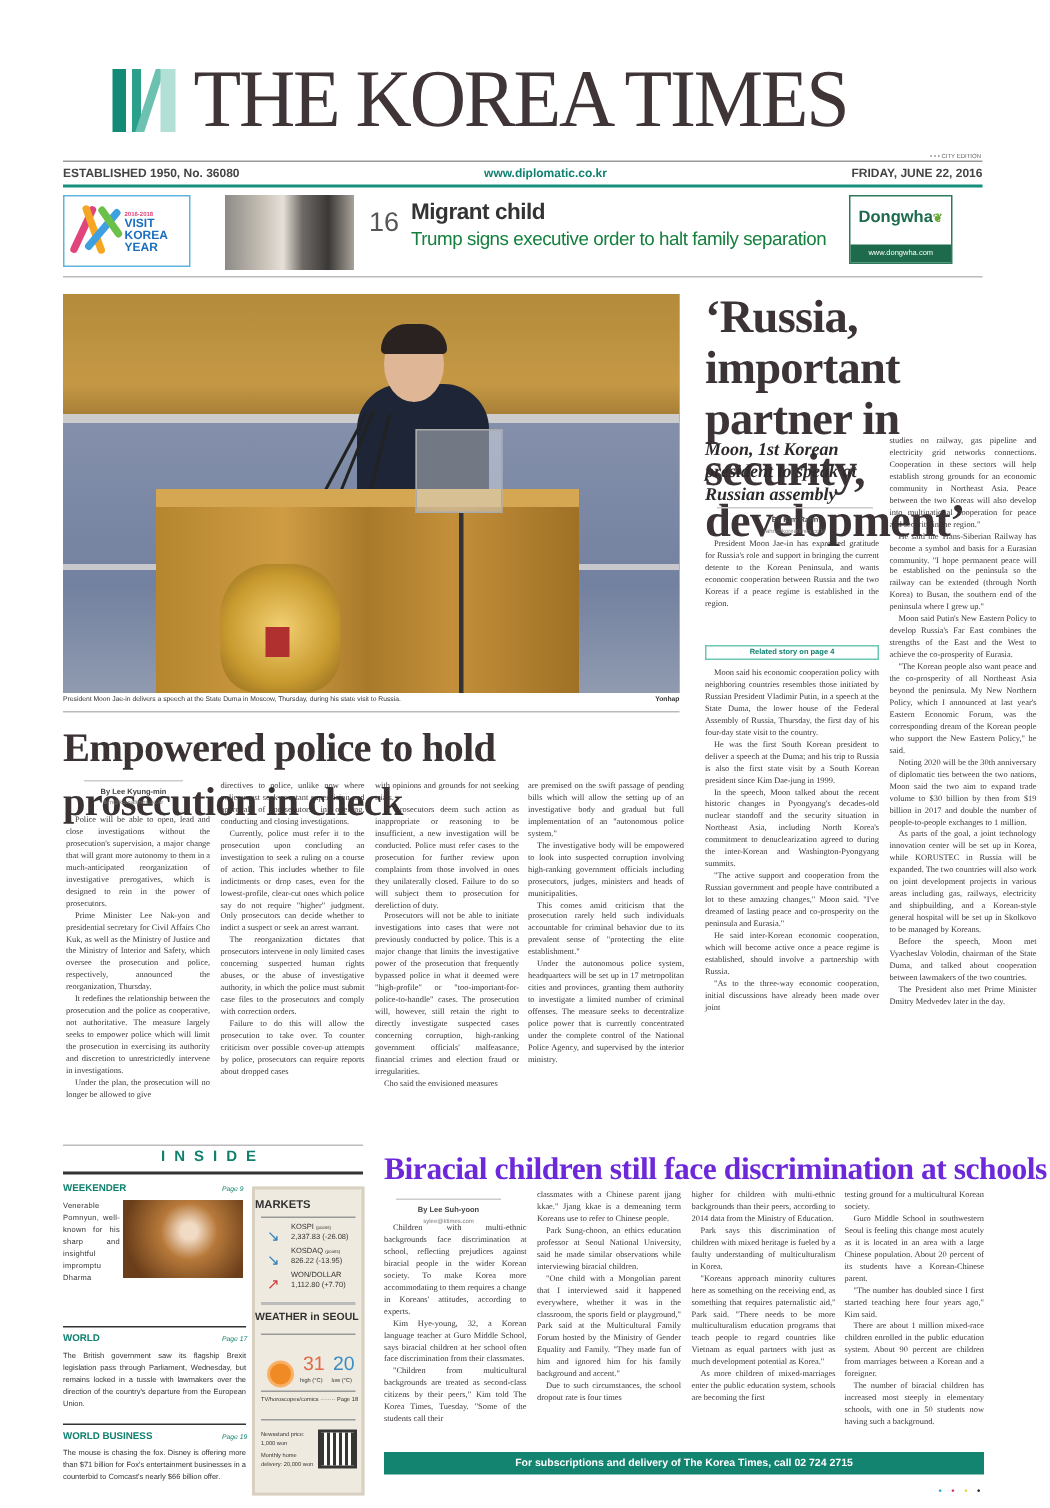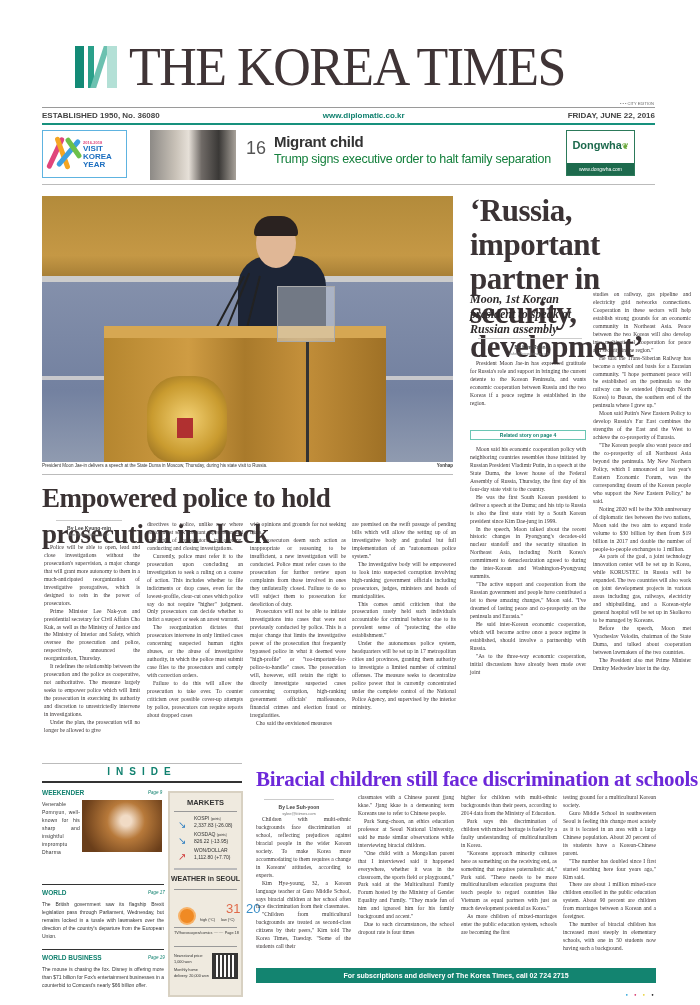--- a/index.html
+++ b/index.html
@@ -72,28 +72,28 @@
   #inside-title { left: 42px; top: 766px; width: 200px; text-align: center; font-family: "Liberation Sans", sans-serif; font-weight: bold; color: #11816f; font-size: 10px; letter-spacing: 6px; }
   #inside-rule { left: 42px; top: 781px; width: 200px; height: 2px; background: #333; }
   .inside-label { position: absolute; font-family: "Liberation Sans", sans-serif; font-weight: bold; font-size: 6.5px; color: #11816f; }
   .inside-page { position: absolute; font-family: "Liberation Sans", sans-serif; font-style: italic; font-size: 4.5px; color: #11816f; }
   .inside-text { position: absolute; font-family: "Liberation Sans", sans-serif; font-size: 5px; line-height: 8px; color: #333; text-align: justify; }
   #monk-photo { left: 82px; top: 800px; width: 80px; height: 52px; background: radial-gradient(circle at 55% 40%,#f1dbc5 10%,#b7793a 35%,#6a3e1a 80%); }
   .inside-divider { position: absolute; height: 1px; background: #333; }
 
   
   #markets-box { left: 168px; top: 791px; width: 75px; height: 206px; background: #efeadf; border: 2px solid #d8d1c2; }
-  .mk-head { position: absolute; font-family: "Liberation Sans", sans-serif; font-weight: bold; font-size: 7.5px; color: #333; width: 100%; text-align: center; }
+  .mk-head { position: absolute; font-family: "Liberation Sans", sans-serif; font-weight: bold; font-size: 7.5px; color: #333; width: 100%; text-align: left; }
   .mk-rule { position: absolute; left: 4px; width: 63px; height: 1px; background: #999; }
   .mk-label { position: absolute; left: 24px; font-family: "Liberation Sans", sans-serif; font-size: 5px; color: #333; }
   .mk-label small { font-size: 3px; }
   .mk-value { position: absolute; left: 24px; font-family: "Liberation Sans", sans-serif; font-size: 5px; color: #333; }
   .mk-arrow { position: absolute; left: 8px; font-size: 10px; font-family: "DejaVu Sans", sans-serif; line-height: 10px; }
   #sun { position: absolute; left: 10px; top: 116px; width: 14px; height: 14px; border-radius: 50%; background: #f08a24; box-shadow: 0 0 0 2px #f7b268; }
-  .temp { position: absolute; font-family: "Liberation Sans", sans-serif; font-size: 13px; margin-left: 24px; }
+  .temp { position: absolute; font-family: "Liberation Sans", sans-serif; font-size: 13px; }
   .temp-label { position: absolute; font-family: "Liberation Sans", sans-serif; font-size: 3.8px; color: #333; }
   .mk-small { position: absolute; font-family: "Liberation Sans", sans-serif; font-size: 3.8px; color: #333; line-height: 6px; }
   #qr { position: absolute; left: 42px; top: 160px; width: 26px; height: 26px; background:
     repeating-linear-gradient(90deg,#222 0 2px,#fff 2px 4px), #fff; border: 2px solid #222; opacity: 0.9; }
 
   
   #biracial-headline { left: 256px; top: 765px; width: 444px; font-size: 21px; font-weight: bold; color: #6d28d9; letter-spacing: -0.3px; line-height: 28px; }
   #biracial-byline { left: 264px; top: 799px; width: 70px; text-align: center; font-family: "Liberation Sans", sans-serif; border-top: 1px solid #ccc; padding-top: 4px; }
 
   

